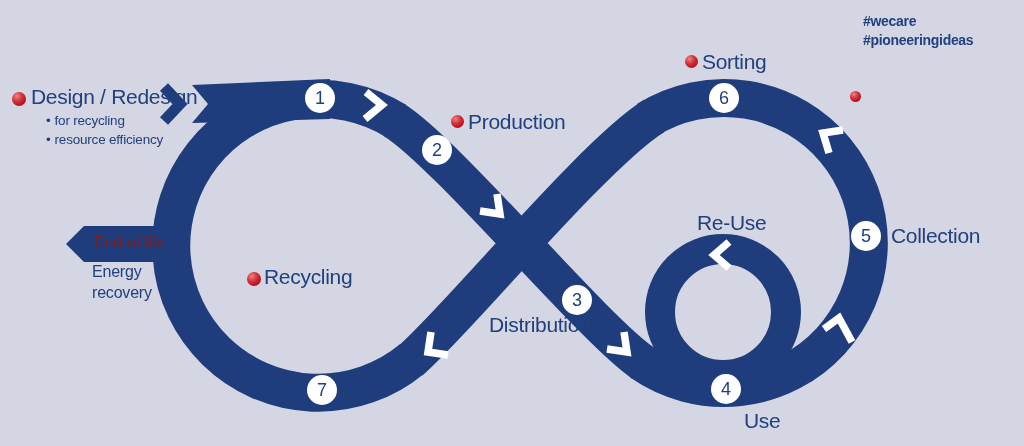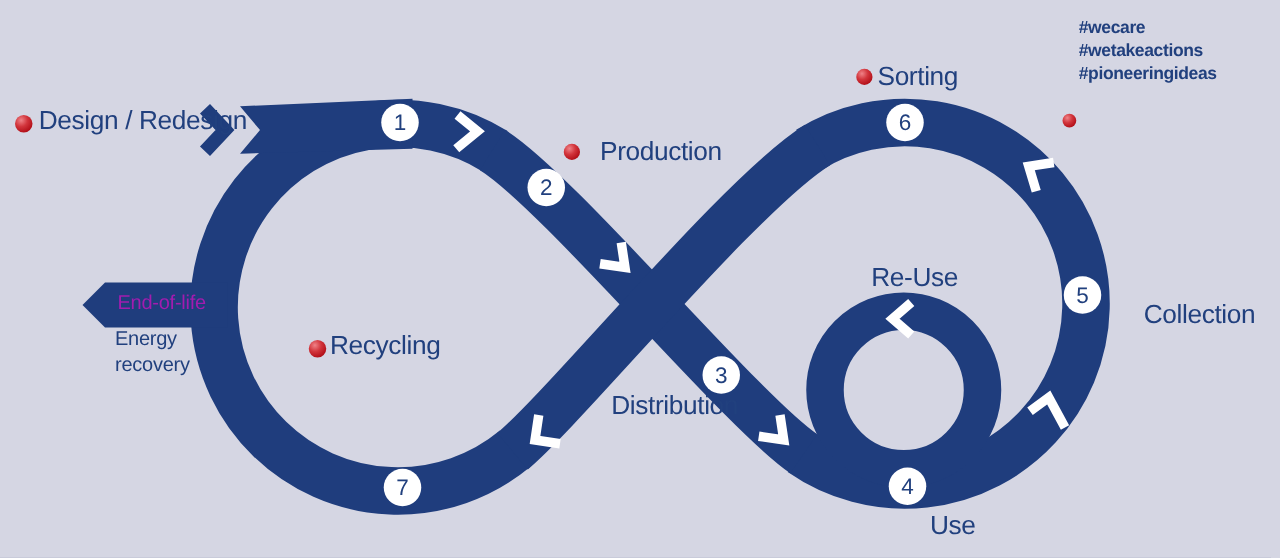--- a/index.html
+++ b/index.html
@@ -5,21 +5,21 @@
   html,body{margin:0;padding:0;background:#bfc1d4;}
   .stage{
     position:relative;width:1024px;height:446px;overflow:hidden;
     background:#d5d6e3;
     font-family:"Liberation Sans",sans-serif;
     color:#21407e;
   }
   .stage svg{position:absolute;left:0;top:0;}
   .abs{position:absolute;white-space:nowrap;}
   .lbl{font-size:21px;letter-spacing:-0.3px;font-weight:500;}
-  .lbl-white{color:#a21caf;font-size:16px;letter-spacing:-0.2px;font-weight:500;}
+  .lbl-white{color:#7f1d1d;font-size:16px;letter-spacing:-0.2px;font-weight:500;}
   .sub{font-size:13.5px;letter-spacing:-0.2px;line-height:18.5px;font-weight:500;}
   .sub div{white-space:nowrap;}
   .hashtags{font-size:14px;font-weight:bold;line-height:18.5px;letter-spacing:-0.3px;}
   .caption{font-size:16px;line-height:21px;letter-spacing:-0.2px;font-weight:400;}
   .dot{
     position:absolute;border-radius:50%;
     background:radial-gradient(circle at 35% 30%, #ef8287 0%, #d2353c 38%, #b5121b 72%, #8f0d13 100%);
   }
   .d14{width:14px;height:14px;} .d13{width:13px;height:13px;} .d11{width:11px;height:11px;}
   .badge{
@@ -71,44 +71,47 @@
   <div class="badge" style="left:305px;top:83px;">1</div>
   <div class="badge" style="left:422px;top:135px;">2</div>
   <div class="badge" style="left:562px;top:285px;">3</div>
   <div class="badge" style="left:711px;top:374px;">4</div>
   <div class="badge" style="left:851px;top:221px;">5</div>
   <div class="badge" style="left:709px;top:83px;">6</div>
   <div class="badge" style="left:307px;top:375px;">7</div>
 
   <span class="dot d14 abs" style="left:12px;top:92px;"></span>
   <div class="abs lbl" style="left:31px;top:85px;">Design / Redesign</div>
+  <div class="abs sub" style="left:46px;top:112px;">
+    <div><span class="prefix">•</span><span>for recycling</span></div>
+    <div><span class="prefix">•</span><span>resource efficiency</span></div>
+  </div>
 
   <span class="dot d13 abs" style="left:451px;top:115px;"></span>
-  <div class="abs lbl" style="left:468px;top:110px;margin-left:12px;">Production</div>
+  <div class="abs lbl" style="left:468px;top:110px;">Production</div>
 
   <span class="dot d13 abs" style="left:685px;top:55px;"></span>
   <div class="abs lbl" style="left:702px;top:50px;">Sorting</div>
 
   <div class="abs lbl" style="left:489px;top:313px;">Distribution</div>
 
   <div class="abs lbl" style="left:744px;top:409px;">Use</div>
 
-  <div class="abs lbl" style="left:891px;top:240px;margin-left:24px;">Collection</div>
+  <div class="abs lbl" style="left:891px;top:224px;">Collection</div>
 
   <div class="abs lbl" style="left:697px;top:211px;">Re-Use</div>
 
   <span class="dot d14 abs" style="left:247px;top:272px;"></span>
   <div class="abs lbl" style="left:264px;top:265px;">Recycling</div>
 
   <div class="abs lbl-white" style="left:94px;top:234px;">End-of-life</div>
   <div class="abs caption" style="left:92px;top:261px;">
     <div>Energy</div>
     <div>recovery</div>
   </div>
 
   <div class="abs hashtags" style="left:863px;top:12px;">
     <div>#wecare</div>
-    <div>#wetakeactions</div>
     <div>#pioneeringideas</div>
   </div>
   <span class="dot d11 abs" style="left:850px;top:91px;"></span>
 
 </div>
 
 </body></html>

